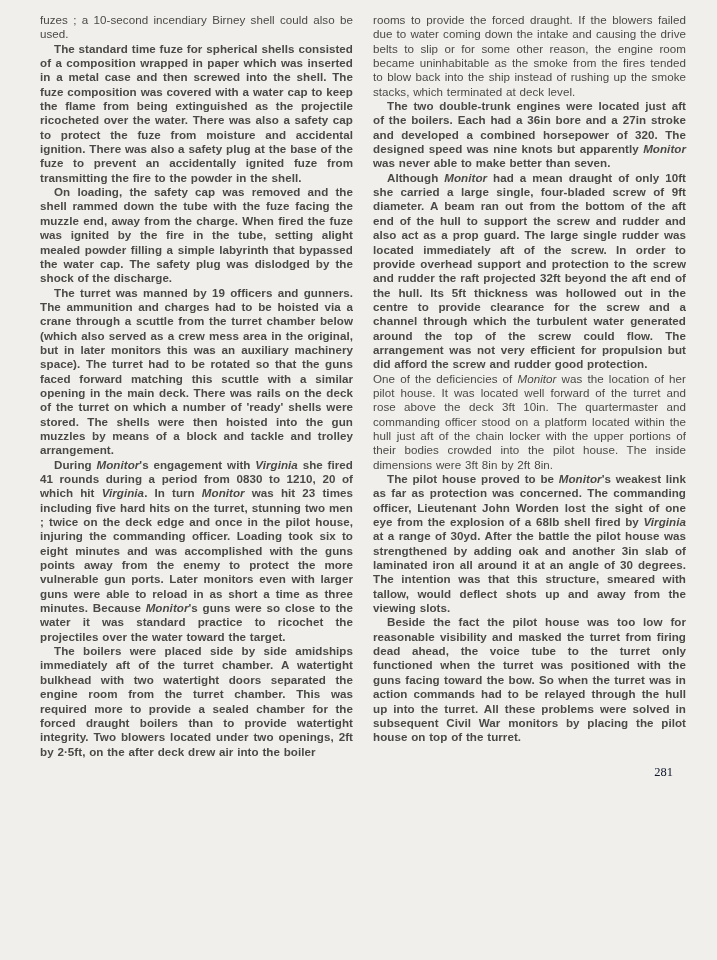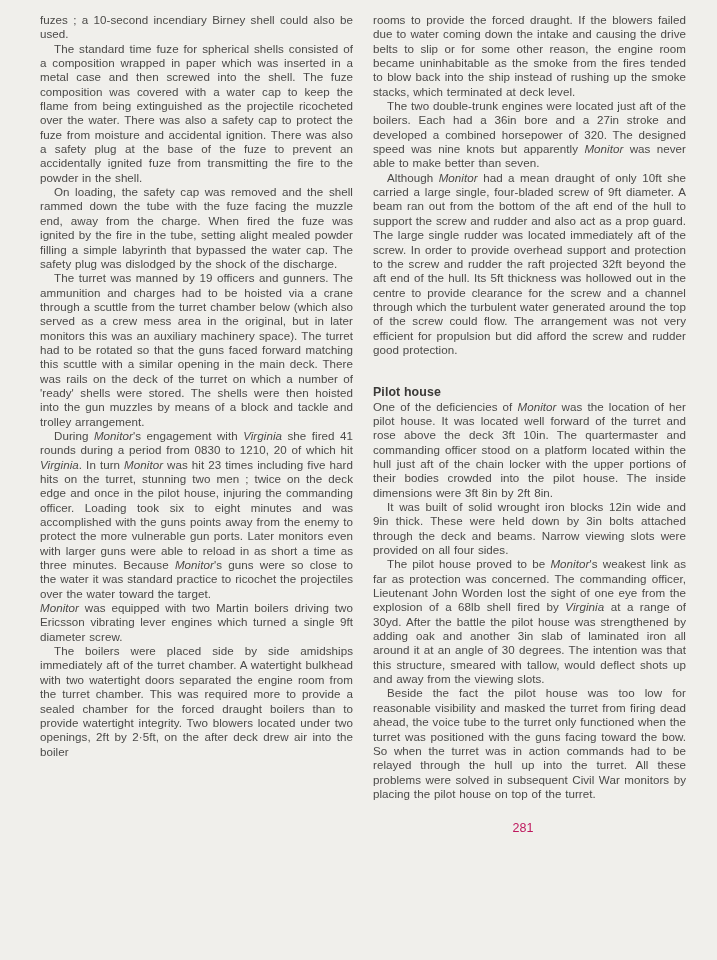--- a/index.html
+++ b/index.html
@@ -18,57 +18,55 @@
   .columns { display: flex; gap: 20px; }
   .column { width: 313px; }
   .column p {
     margin: 0;
     font-size: 11.6px;
     line-height: 14.35px;
     text-align: justify;
     letter-spacing: 0.05px;
     word-spacing: 0.5px;
   }
-  .column p.indent { text-indent: 14px; }
+  .column p.indent { text-indent: 14px; font-weight: bold; }
   .column h3 {
     margin: 28px 0 0 0;
     font-size: 12.4px;
     line-height: 14.35px;
     font-weight: bold;
     color: #3a3937;
     letter-spacing: 0.1px;
   }
   .column i { font-style: italic; }
   .page-number {
-    text-align: center;
+    text-align: right;
     font-size: 12.5px;
-    color: #be185d;
+    color: #0f172a;
     margin-top: 20px;
     padding-right: 13px;
+    font-family: Liberation Serif, serif;
   }
 </style>
 </head>
 <body>
 
 <div class="page">
   <div class="columns">
     <div class="column">
         <p>fuzes ; a 10-second incendiary Birney shell could also be used.</p>
         <p class="indent">The standard time fuze for spherical shells consisted of a composition wrapped in paper which was inserted in a metal case and then screwed into the shell. The fuze composition was covered with a water cap to keep the flame from being extinguished as the projectile ricocheted over the water. There was also a safety cap to protect the fuze from moisture and accidental ignition. There was also a safety plug at the base of the fuze to prevent an accidentally ignited fuze from transmitting the fire to the powder in the shell.</p>
         <p class="indent">On loading, the safety cap was removed and the shell rammed down the tube with the fuze facing the muzzle end, away from the charge. When fired the fuze was ignited by the fire in the tube, setting alight mealed powder filling a simple labyrinth that bypassed the water cap. The safety plug was dislodged by the shock of the discharge.</p>
         <p class="indent">The turret was manned by 19 officers and gunners. The ammunition and charges had to be hoisted via a crane through a scuttle from the turret chamber below (which also served as a crew mess area in the original, but in later monitors this was an auxiliary machinery space). The turret had to be rotated so that the guns faced forward matching this scuttle with a similar opening in the main deck. There was rails on the deck of the turret on which a number of 'ready' shells were stored. The shells were then hoisted into the gun muzzles by means of a block and tackle and trolley arrangement.</p>
         <p class="indent">During <i>Monitor</i>'s engagement with <i>Virginia</i> she fired 41 rounds during a period from 0830 to 1210, 20 of which hit <i>Virginia</i>. In turn <i>Monitor</i> was hit 23 times including five hard hits on the turret, stunning two men ; twice on the deck edge and once in the pilot house, injuring the commanding officer. Loading took six to eight minutes and was accomplished with the guns points away from the enemy to protect the more vulnerable gun ports. Later monitors even with larger guns were able to reload in as short a time as three minutes. Because <i>Monitor</i>'s guns were so close to the water it was standard practice to ricochet the projectiles over the water toward the target.</p>
-        <p><i>Monitor</i> was equipped with two Martin boilers driving two Ericsson vibrating lever engines which turned a single 9ft diameter screw.</p>
         <p class="indent">The boilers were placed side by side amidships immediately aft of the turret chamber. A watertight bulkhead with two watertight doors separated the engine room from the turret chamber. This was required more to provide a sealed chamber for the forced draught boilers than to provide watertight integrity. Two blowers located under two openings, 2ft by 2·5ft, on the after deck drew air into the boiler</p>
       </div>
     <div class="column">
       <p>rooms to provide the forced draught. If the blowers failed due to water coming down the intake and causing the drive belts to slip or for some other reason, the engine room became uninhabitable as the smoke from the fires tended to blow back into the ship instead of rushing up the smoke stacks, which terminated at deck level.</p>
         <p class="indent">The two double-trunk engines were located just aft of the boilers. Each had a 36in bore and a 27in stroke and developed a combined horsepower of 320. The designed speed was nine knots but apparently <i>Monitor</i> was never able to make better than seven.</p>
         <p class="indent">Although <i>Monitor</i> had a mean draught of only 10ft she carried a large single, four-bladed screw of 9ft diameter. A beam ran out from the bottom of the aft end of the hull to support the screw and rudder and also act as a prop guard. The large single rudder was located immediately aft of the screw. In order to provide overhead support and protection to the screw and rudder the raft projected 32ft beyond the aft end of the hull. Its 5ft thickness was hollowed out in the centre to provide clearance for the screw and a channel through which the turbulent water generated around the top of the screw could flow. The arrangement was not very efficient for propulsion but did afford the screw and rudder good protection.</p>
-        <h3>Pilot house</h3>
         <p>One of the deficiencies of <i>Monitor</i> was the location of her pilot house. It was located well forward of the turret and rose above the deck 3ft 10in. The quartermaster and commanding officer stood on a platform located within the hull just aft of the chain locker with the upper portions of their bodies crowded into the pilot house. The inside dimensions were 3ft 8in by 2ft 8in.</p>
-        <p class="indent">It was built of solid wrought iron blocks 12in wide and 9in thick. These were held down by 3in bolts attached through the deck and beams. Narrow viewing slots were provided on all four sides.</p>
         <p class="indent">The pilot house proved to be <i>Monitor</i>'s weakest link as far as protection was concerned. The commanding officer, Lieutenant John Worden lost the sight of one eye from the explosion of a 68lb shell fired by <i>Virginia</i> at a range of 30yd. After the battle the pilot house was strengthened by adding oak and another 3in slab of laminated iron all around it at an angle of 30 degrees. The intention was that this structure, smeared with tallow, would deflect shots up and away from the viewing slots.</p>
         <p class="indent">Beside the fact the pilot house was too low for reasonable visibility and masked the turret from firing dead ahead, the voice tube to the turret only functioned when the turret was positioned with the guns facing toward the bow. So when the turret was in action commands had to be relayed through the hull up into the turret. All these problems were solved in subsequent Civil War monitors by placing the pilot house on top of the turret.</p>
         <div class="page-number">281</div>
     </div>
   </div>
 </div>
 
 </body></html>

